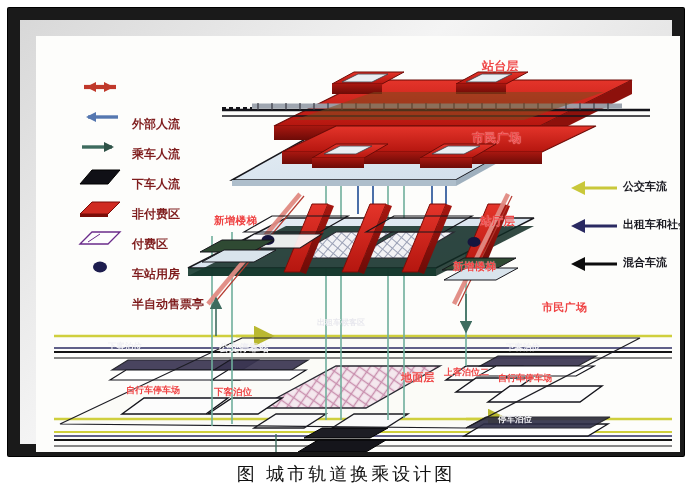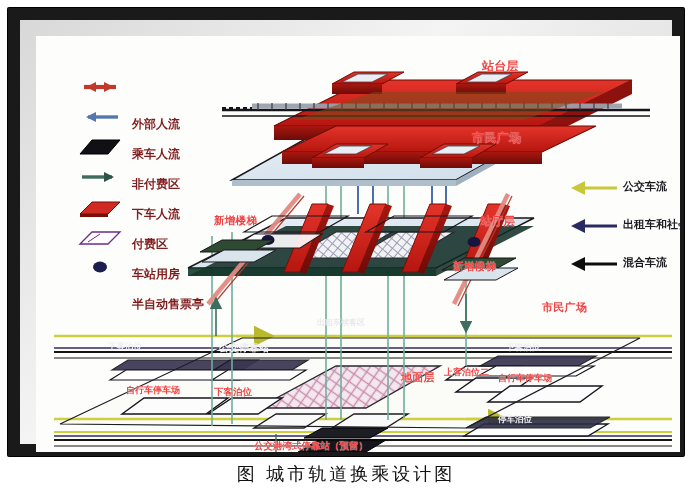--- a/index.html
+++ b/index.html
@@ -275,34 +275,34 @@
                 <path d="M14 15 L44 15" stroke="#5577b0" stroke-width="3.4"></path>
                 <path d="M12 15 L22 10 L22 20 Z" fill="#5577b0"></path>
               </svg>
             </div>
             <div class="leg-txt">乘车人流</div>
           </div>
 
           <div class="leg-row">
             <div class="leg-sym">
               <svg width="52" height="30" viewBox="0 0 52 30">
-                <path d="M6 22 L18 8 L46 8 L34 22 Z" fill="#101016" stroke="#000" stroke-width="1"></path>
-              </svg>
-            </div>
-            <div class="leg-txt">非付费区</div>
-          </div>
-
-          <div class="leg-row">
-            <div class="leg-sym">
-              <svg width="52" height="30" viewBox="0 0 52 30">
                 <path d="M8 15 L38 15" stroke="#3d6b5e" stroke-width="3.4"></path>
                 <path d="M40 15 L30 10 L30 20 Z" fill="#2f5247"></path>
               </svg>
             </div>
             <div class="leg-txt">下车人流</div>
+          </div>
+
+          <div class="leg-row">
+            <div class="leg-sym">
+              <svg width="52" height="30" viewBox="0 0 52 30">
+                <path d="M6 22 L18 8 L46 8 L34 22 Z" fill="#101016" stroke="#000" stroke-width="1"></path>
+              </svg>
+            </div>
+            <div class="leg-txt">非付费区</div>
           </div>
 
           <div class="leg-row">
             <div class="leg-sym">
               <svg width="52" height="30" viewBox="0 0 52 30">
                 <path d="M6 22 L18 10 L46 10 L34 22 Z" fill="#d02b22" stroke="#7a0d08" stroke-width="1"></path>
                 <path d="M6 22 L6 25 L34 25 L34 22 Z" fill="#7a0d08"></path>
               </svg>
             </div>
             <div class="leg-txt">付费区</div>
@@ -383,20 +383,19 @@
         <div class="lbl" style="left:178px;top:350px;font-size:9.5px;letter-spacing:0;">下客泊位</div>
 
         <div class="lbl" style="left:408px;top:330px;font-size:9px;letter-spacing:0;text-align:right;">上客泊位二</div>
 
         <div class="lbl" style="left:470px;top:306px;font-size:8.5px;letter-spacing:0;color:#f0f0f4;text-shadow:none;">下客泊位</div>
 
         <div class="lbl" style="left:462px;top:336px;font-size:9px;letter-spacing:0;">自行车停车场</div>
 
         <div class="lbl" style="left:462px;top:378px;font-size:8.5px;letter-spacing:0;color:#f0f0f4;text-shadow:none;">停车泊位</div>
 
-        <div class="lbl" style="left:218px;top:404px;font-size:9.5px;letter-spacing:0;">公交港湾式停靠站（预留）</div>
 
       </div>
     </div>
   </div>
 
   <div id="caption">图  城市轨道换乘设计图</div>
 </div>
 
 </body></html>

